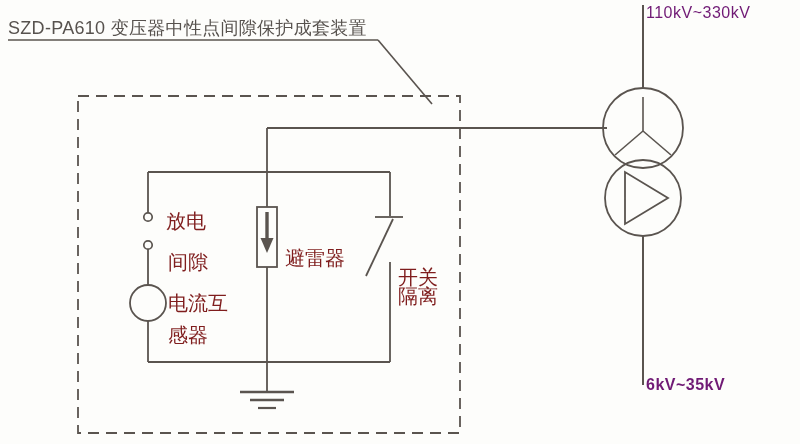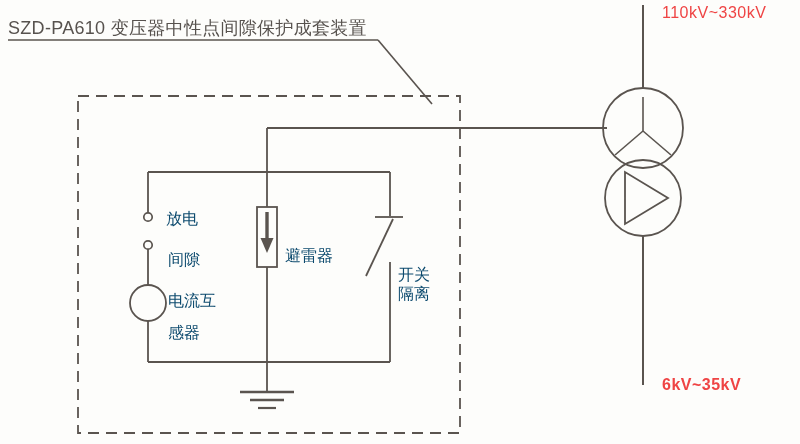--- a/index.html
+++ b/index.html
@@ -28,28 +28,27 @@
     font-family: "Liberation Sans", "DejaVu Sans", sans-serif;
     white-space: pre;
     line-height: 1.12;
   }
   .title-text {
     font-size: 18px;
     color: #57524e;
     letter-spacing: 0.3px;
   }
   .cn-label {
-    font-size: 16px;
-    color: #0c4a6e;
+    font-size: 20px;
+    color: #7f1d1d;
   }
   .volt-label {
     font-size: 16px;
-    color: #ef4444;
+    color: #701a75;
     letter-spacing: 0.5px;
-    margin-left: 16px;
   }
   .watermark {
     position: absolute;
     left: 12px;
     top: 408px;
     font-size: 16px;
     color: #b9b4ae;
     font-family: "Liberation Sans", "DejaVu Sans", sans-serif;
     letter-spacing: 1px;
   }

